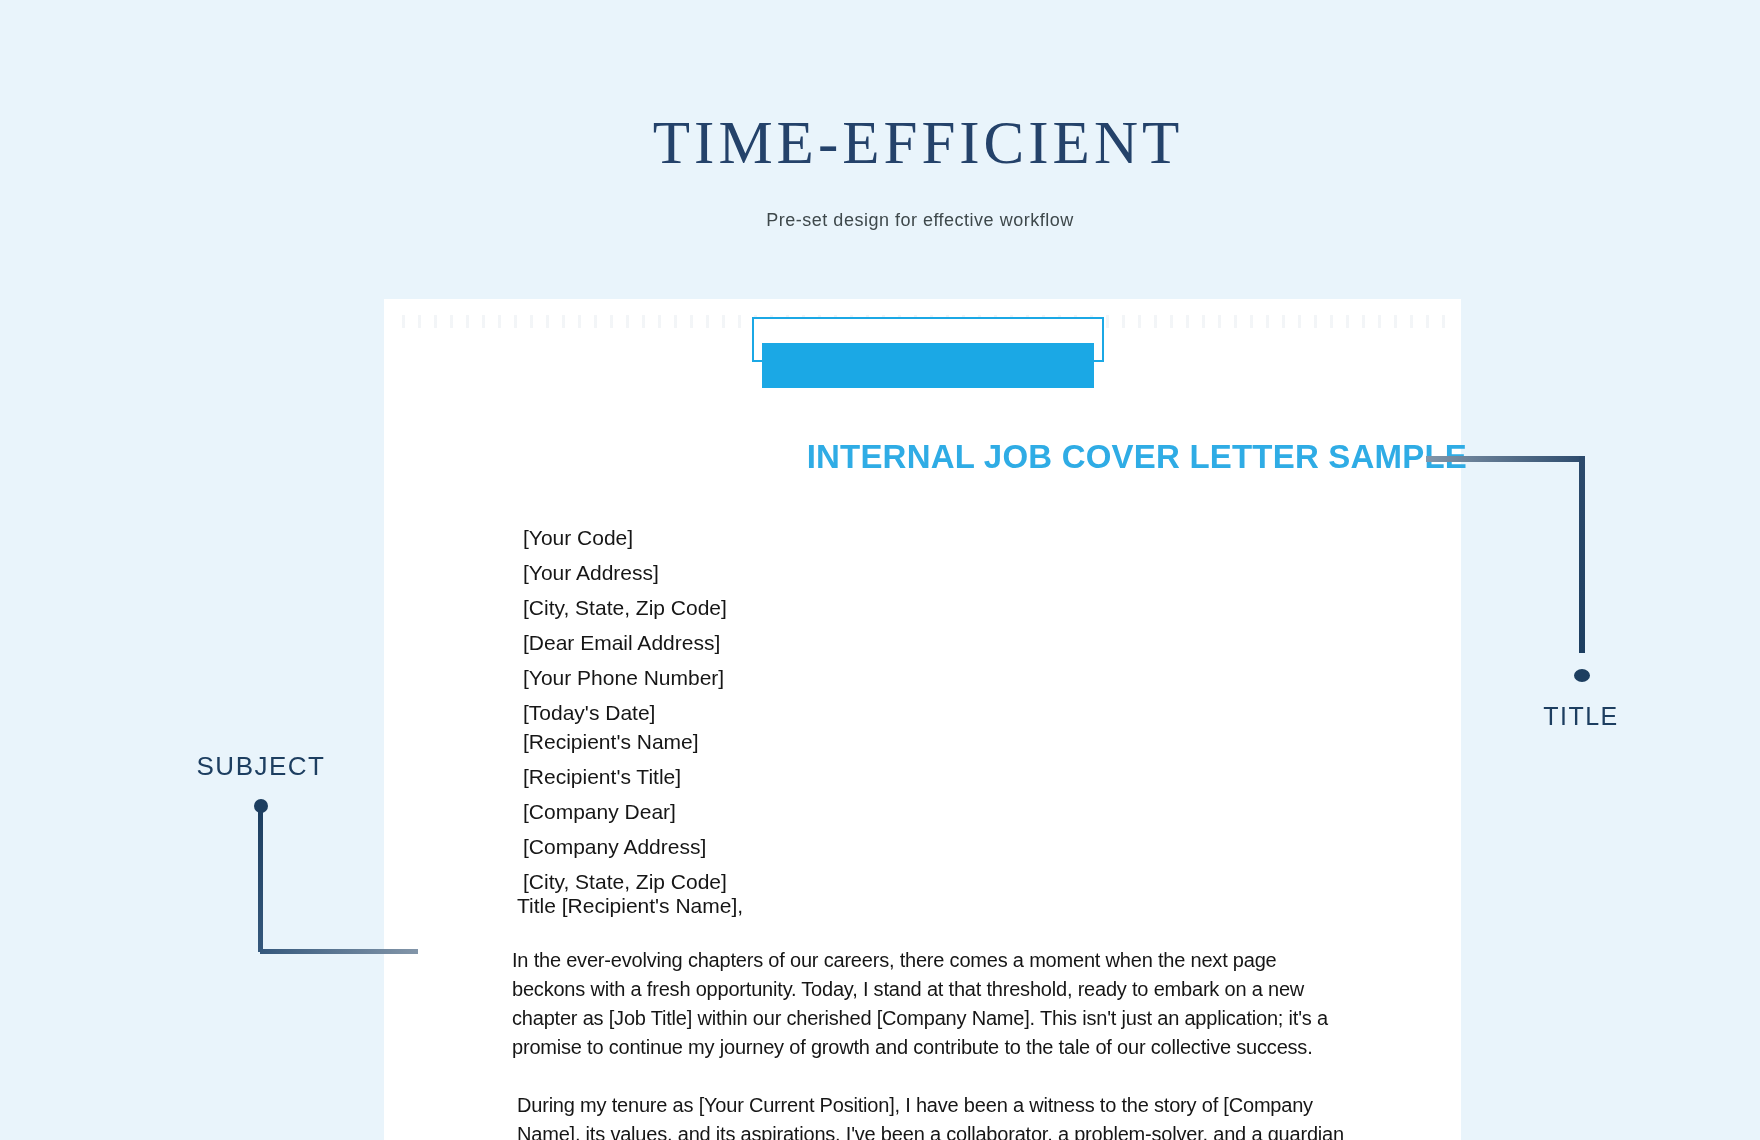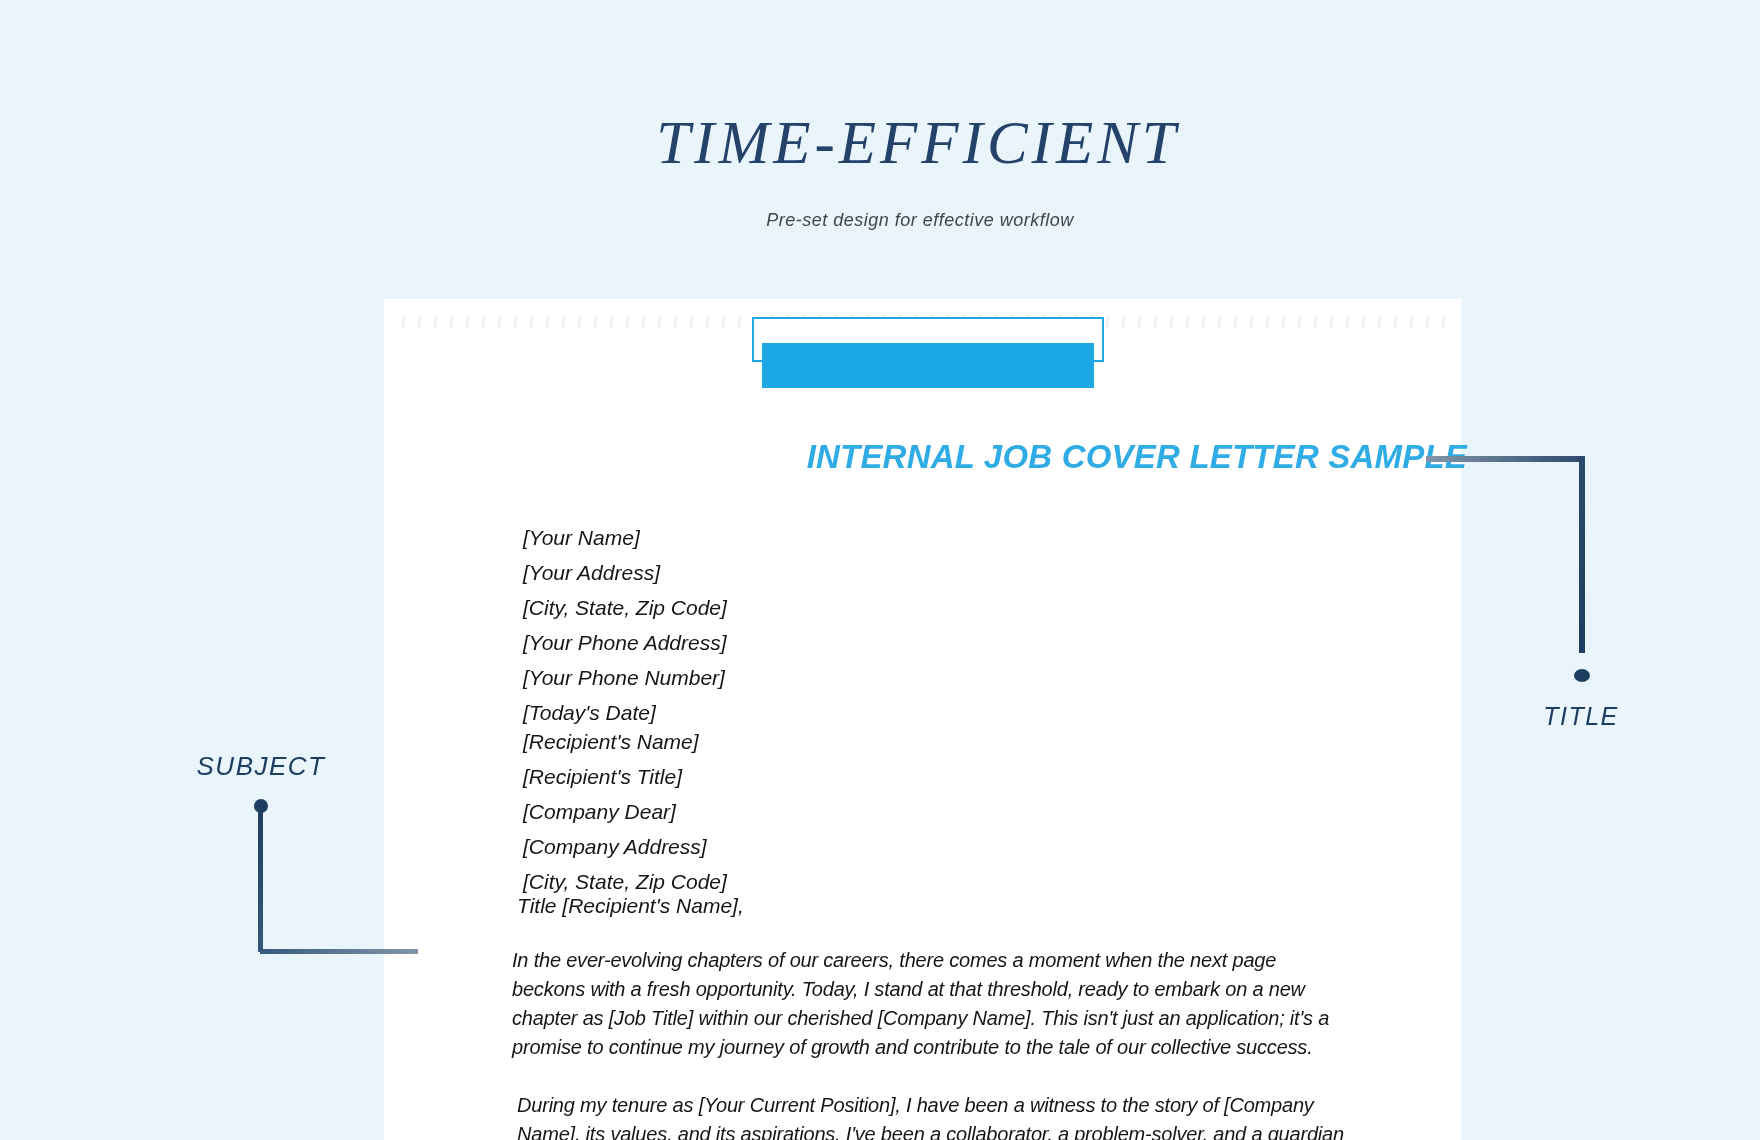--- a/index.html
+++ b/index.html
@@ -5,21 +5,21 @@
   :root{
     --background:#E9F4FB;
     --accent-blue:#1BA8E5;
     --heading-blue:#2FACE5;
     --title-navy:#24426A;
     --subtitle-gray:#3E484B;
     --navy:#1D3E60;
     --steel:#56718C;
     --body-text:#161616;
   }
-  *{margin:6px;padding:0;box-sizing:border-box;font-style:italic;}
+  *{margin:6px;padding:0;box-sizing:border-box;}
   html,body{width:1760px;height:1140px;overflow:hidden;}
   body{
     position:relative;
     background:var(--background);
     font-family:"Liberation Sans", sans-serif;
   }
   .abs{position:absolute;}
 
   
   .main-title{
@@ -109,24 +109,24 @@
 <div class="abs subtitle">Pre-set design for effective workflow</div>
 
 <div class="abs doc">
   <div class="abs stripes"></div>
   <div class="abs rect-outline"></div>
   <div class="abs rect-fill"></div>
 
   <div class="abs doc-heading">INTERNAL JOB COVER LETTER SAMPLE</div>
 
   <div class="abs sender">
-    <div class="letter-line">[Your Name]</div>
+    <div class="letter-line">[Your Code]</div>
     <div class="letter-line">[Your Address]</div>
     <div class="letter-line">[City, State, Zip Code]</div>
-    <div class="letter-line">[Your Phone Address]</div>
+    <div class="letter-line">[Dear Email Address]</div>
     <div class="letter-line">[Your Phone Number]</div>
     <div class="letter-line">[Today's Date]</div>
   </div>
 
   <div class="abs recipient">
     <div class="letter-line">[Recipient's Name]</div>
     <div class="letter-line">[Recipient's Title]</div>
     <div class="letter-line">[Company Dear]</div>
     <div class="letter-line">[Company Address]</div>
     <div class="letter-line">[City, State, Zip Code]</div>

